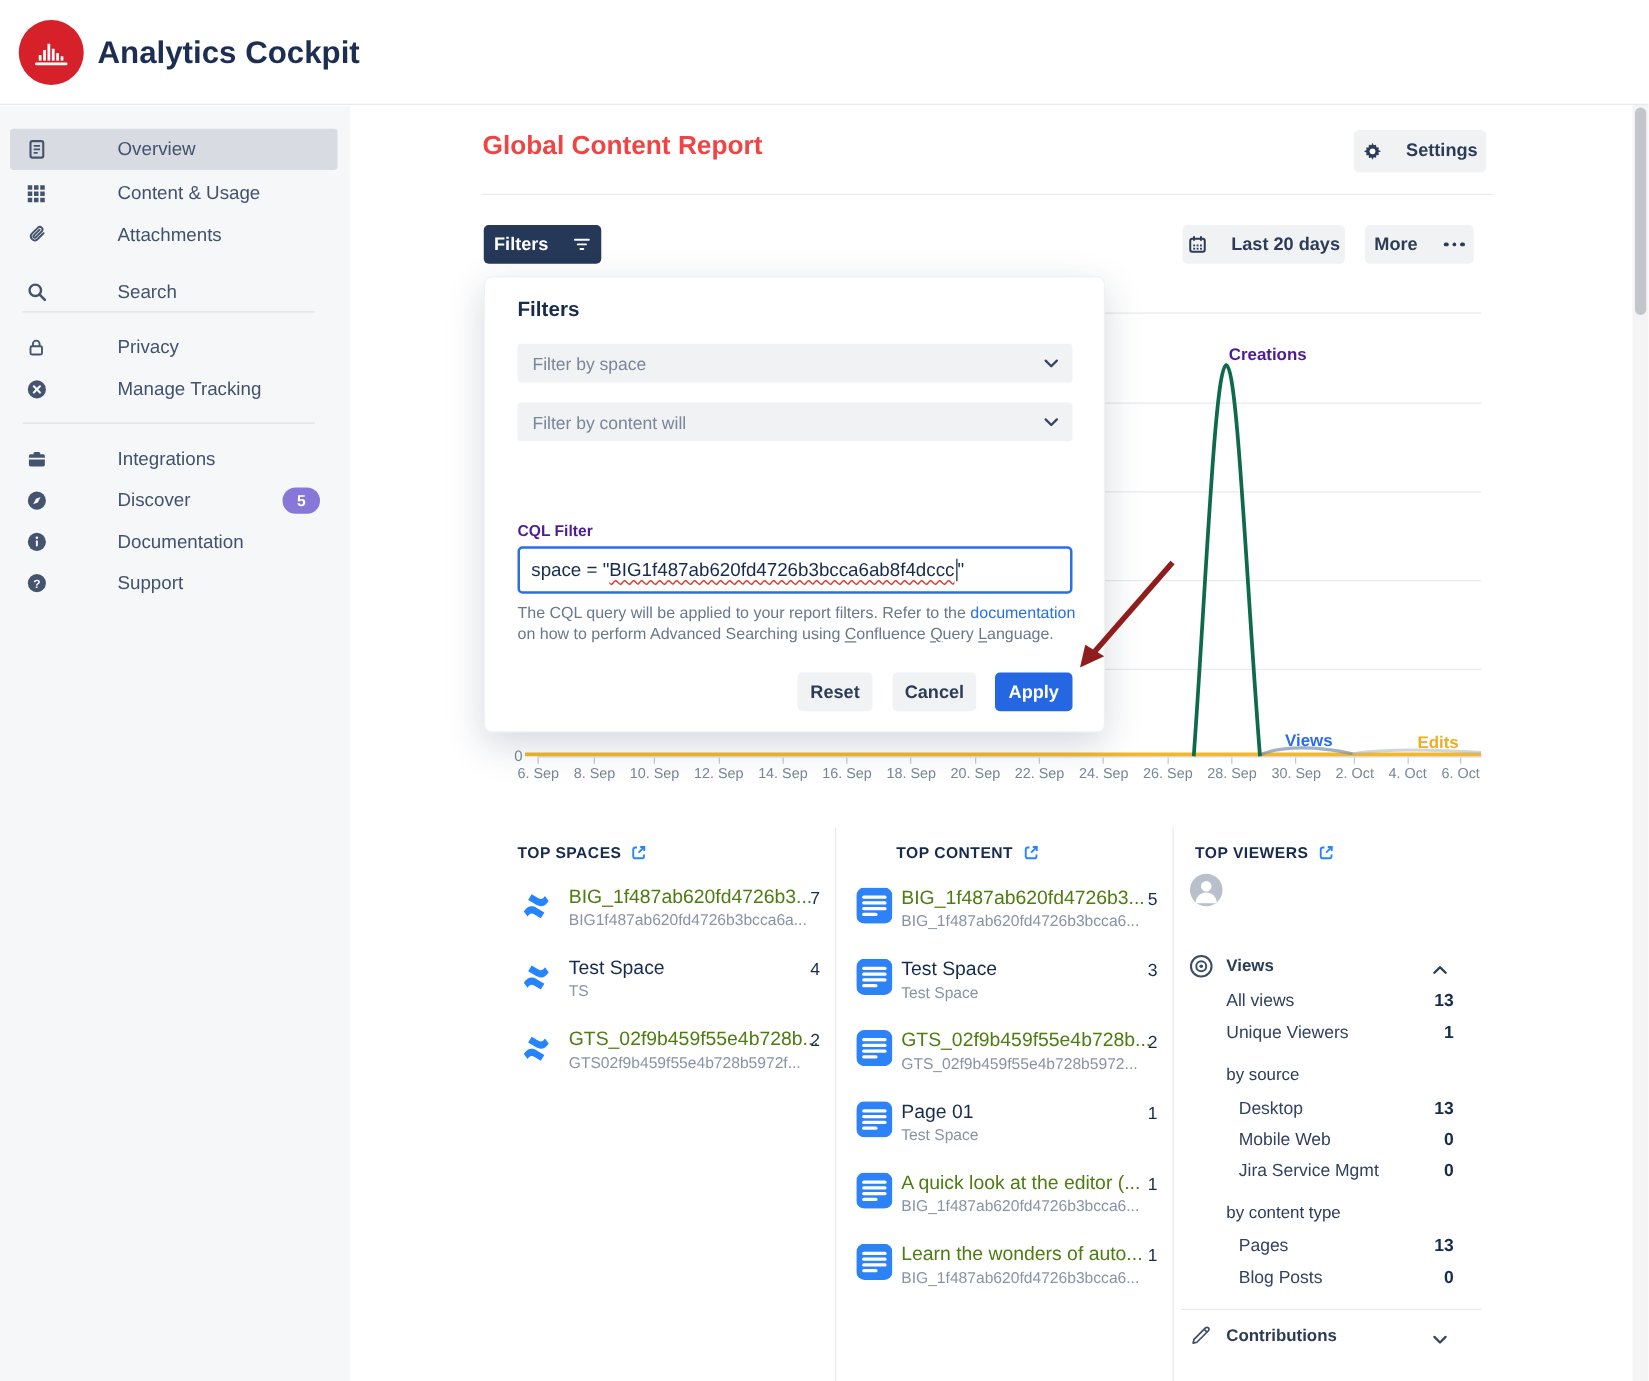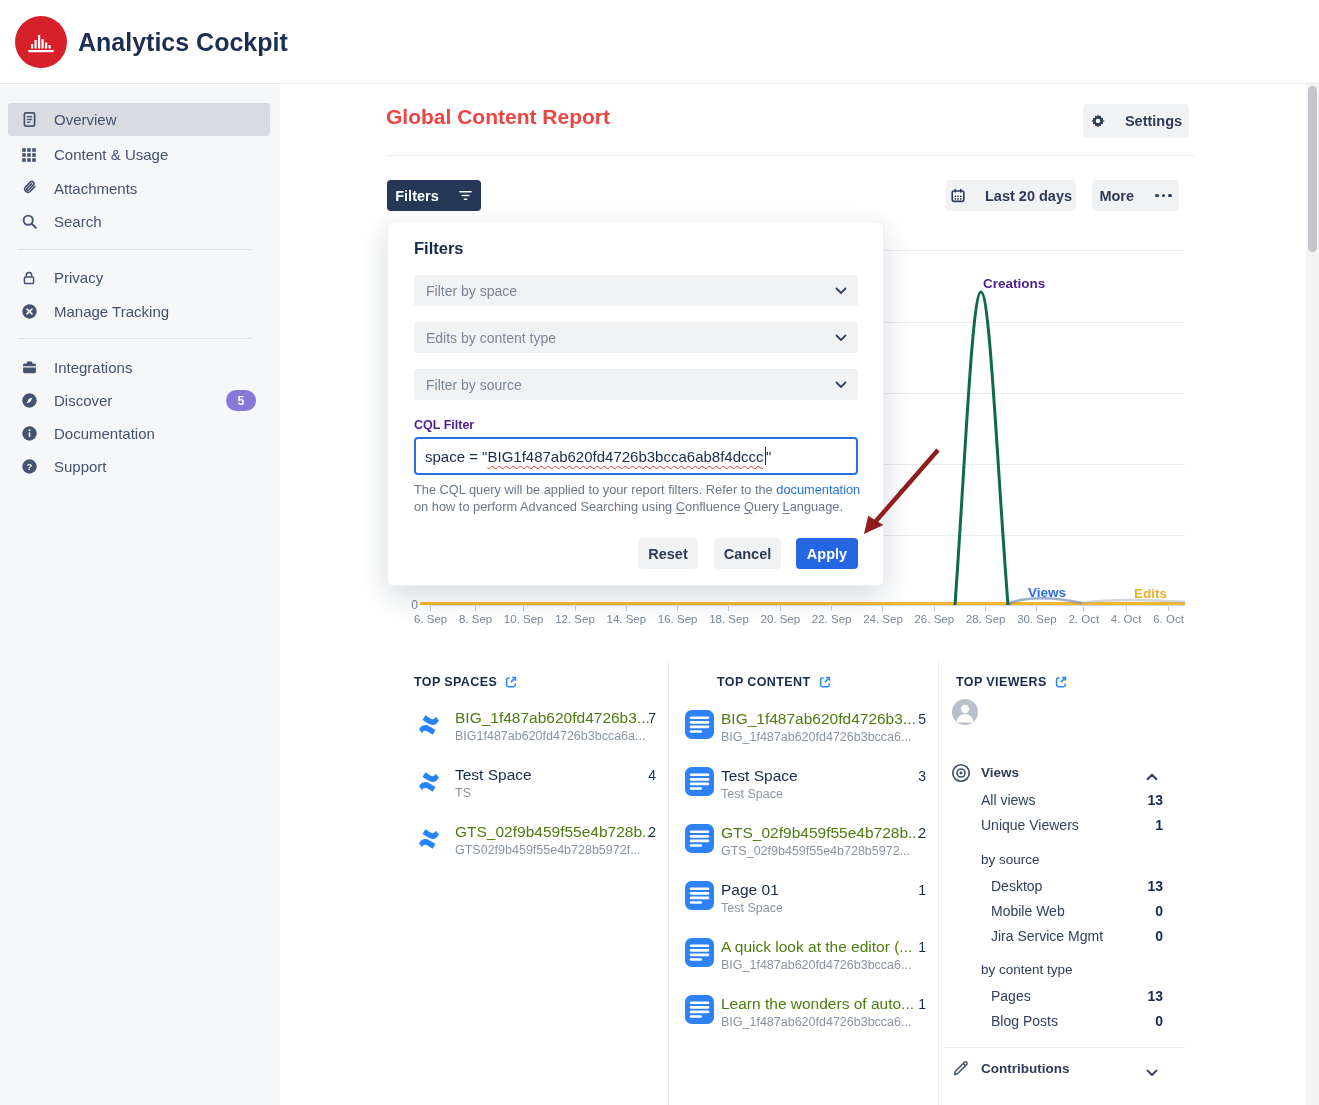--- a/index.html
+++ b/index.html
@@ -8,21 +8,21 @@
   .stage { position:relative; width:1319px; height:1105px; overflow:hidden; background:#fff;text-decoration:underline; }
   .abs { position:absolute; }
 
   
   .topbar { position:absolute; left:0; top:0; width:1319px; height:84px; background:#fff; border-bottom:1px solid #e8eaec; z-index:20; }
   .logo { position:absolute; left:15px; top:16px; width:52px; height:52px; border-radius:50%; background:#d6212b; display:flex; align-items:center; justify-content:center; }
   .app-title { position:absolute; left:78px; top:0; height:84px; line-height:84px; font-size:25px; font-weight:700; color:#1c2e52; }
 
   
   .sidebar { position:absolute; left:0; top:85px; width:280px; height:1020px; background:#f6f7f9; z-index:15; }
-  .side-item { position:absolute; left:8px; width:262px; height:33px; border-radius:3px; display:flex; align-items:center; cursor:pointer; }
+  .side-item { position:absolute; left:8px; width:262px; height:33px; border-radius:3px; display:flex; align-items:center; cursor:pointer;gap:40px; }
   .side-item.sel { background:#d8dce2; }
   .side-item .ic { width:18px; height:18px; margin-left:12px; flex:0 0 18px; display:flex; align-items:center; justify-content:center; }
   .side-item .lbl { margin-left:16px; font-size:15px; font-weight:500; color:#42526e; }
   .side-div { position:absolute; left:18px; width:234px; height:1px; background:#dfe2e7; }
   .badge { position:absolute; right:14px; top:6px; min-width:30px; height:21px; border-radius:11px; background:#8777d9; color:#fff; font-size:12.5px; font-weight:700; display:flex; align-items:center; justify-content:center; }
 
   
   .page-title { position:absolute; left:386px; top:105px; font-size:21px; font-weight:700; color:#ef4444; }
   .btn { display:flex; align-items:center; justify-content:center; gap:19px; border-radius:4px; font-size:14.5px; font-weight:600; cursor:pointer; }
   .btn.grey { background:#f1f2f4; color:#2c3c57; }
@@ -169,21 +169,21 @@
 
     <div class="side-item" style="top:87px">
       <span class="ic">
         <svg width="17" height="17" viewBox="0 0 16 16">
             <path d="M13 6.2 8.3 10.9a3 3 0 0 1-4.2-4.2l4.9-4.9a2 2 0 0 1 2.8 2.8L7 9.4a1 1 0 0 1-1.4-1.4l4.4-4.4" fill="none" stroke="#44546f" stroke-width="1.5" stroke-linecap="round"></path>
           </svg>
       </span>
       <span class="lbl">Attachments</span>
     </div>
 
-    <div class="side-item" style="top:120px">
+    <div class="side-item" style="top:132px">
       <span class="ic">
         <svg width="17" height="17" viewBox="0 0 16 16">
             <circle cx="6.8" cy="6.8" r="4.3" fill="none" stroke="#44546f" stroke-width="1.8"></circle>
             <line x1="10.1" y1="10.1" x2="14" y2="14" stroke="#44546f" stroke-width="1.9" stroke-linecap="round"></line>
           </svg>
       </span>
       <span class="lbl">Search</span>
     </div>
 
     <div class="side-div" style="top:164px"></div>
@@ -345,29 +345,21 @@
 
     <div class="selbox" style="top:53px">
       <span class="ph">Filter by space</span>
       <span class="chev">
           <svg width="12" height="8">
             <use href="#sym-chevdown"></use>
           </svg>
         </span>
     </div>
     <div class="selbox" style="top:100px">
-      <span class="ph">Edits by content type</span>
-      <span class="chev">
-          <svg width="12" height="8">
-            <use href="#sym-chevdown"></use>
-          </svg>
-        </span>
-    </div>
-    <div class="selbox" style="top:147px">
-      <span class="ph">Filter by source</span>
+      <span class="ph">Filter by content will</span>
       <span class="chev">
           <svg width="12" height="8">
             <use href="#sym-chevdown"></use>
           </svg>
         </span>
     </div>
 
     <div class="cql-label">CQL Filter</div>
     <div class="cql-input">
       <span style="white-space:pre">space = "</span>

